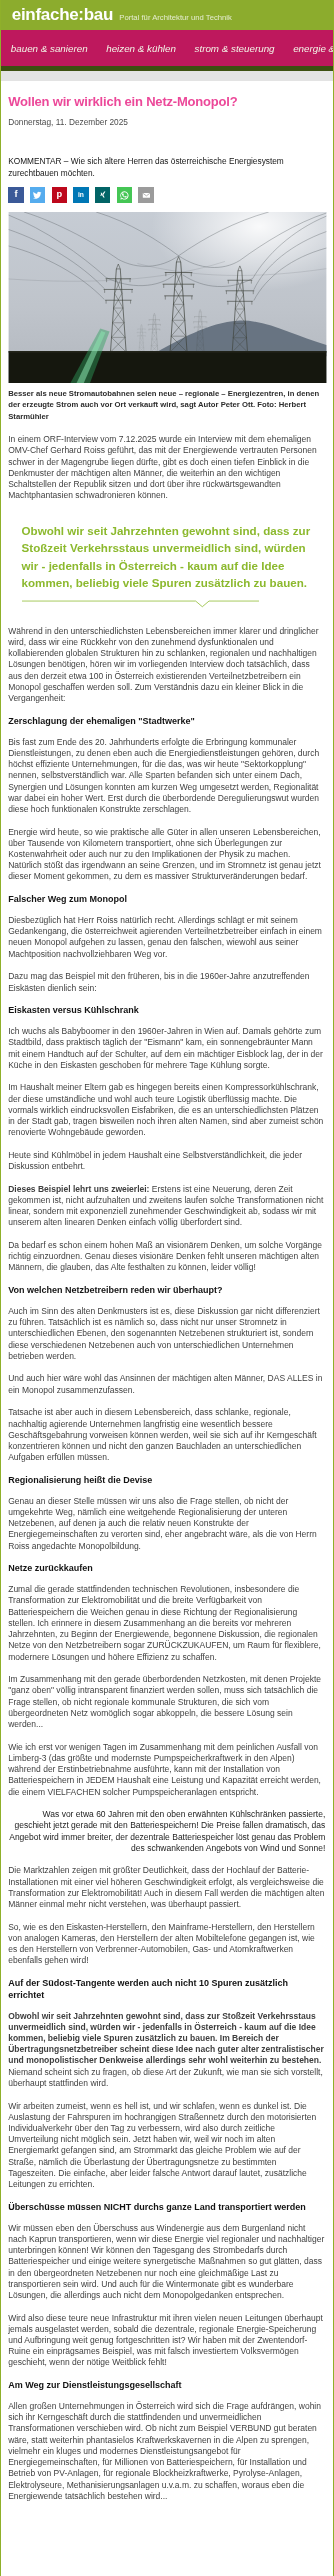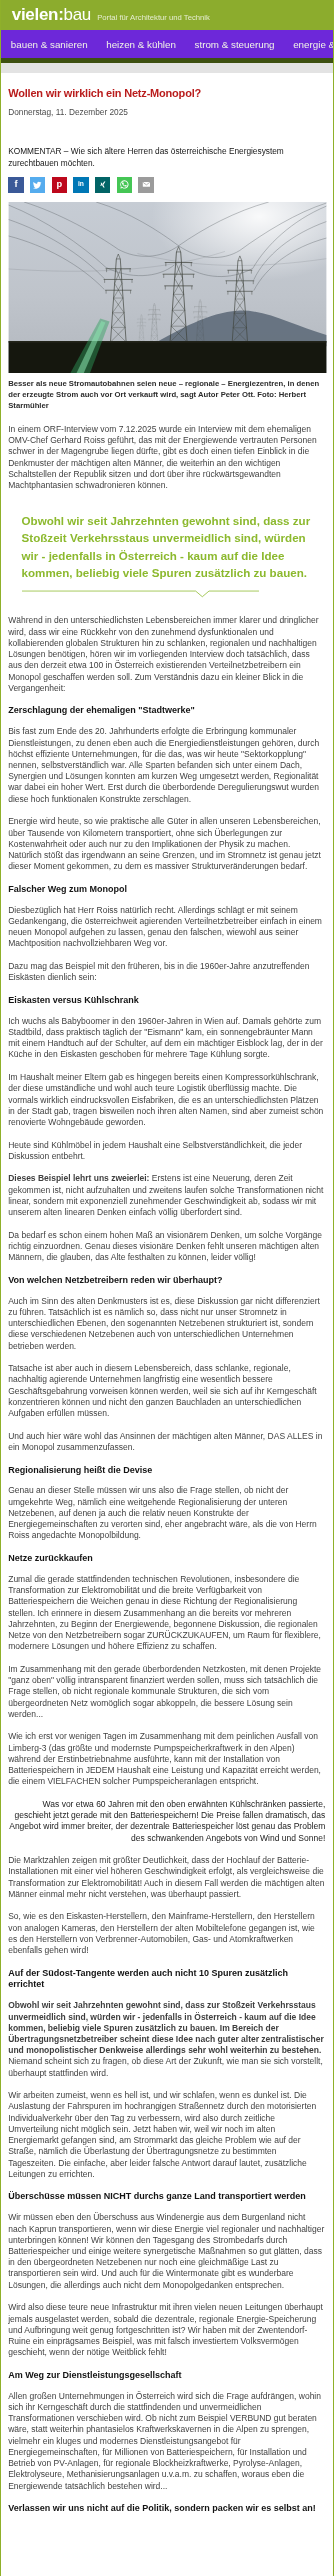--- a/index.html
+++ b/index.html
@@ -3,31 +3,31 @@
 <meta charset="utf-8">
 <style>
   * { margin:0; padding:0; box-sizing:border-box; }
   html,body { background:#ffffff; }
   body { font-family:"Liberation Sans", sans-serif; color:#3f3f3f; }
   .page { width:334px; margin:0 auto; background:#fff; border-left:1.5px solid #8fb02a; border-right:1.5px solid #8fb02a; min-height:2576px; }
 
   
   .masthead { height:30px; background:#8cac2d; display:flex; align-items:baseline; padding:5.2px 0 0 10.8px; }
   .logo-bold { font-size:17px; font-weight:bold; color:#fff; letter-spacing:-0.3px; }
-  .logo-light { font-size:17px; font-weight:400; color:#fff; letter-spacing:-0.3px; }
+  .logo-light { font-size:17px; font-weight:700; color:#fff; letter-spacing:-0.3px; }
   .tagline { font-size:7.7px; color:rgba(255,255,255,0.78); margin-left:6.2px; }
 
-  .nav { height:28px; background:#6d28d9; display:flex; align-items:center; gap:18.6px; padding:0 0 0 9.8px; overflow:hidden; white-space:nowrap; }
+  .nav { height:36px; background:#be185d; display:flex; align-items:center; gap:18.6px; padding:0 0 0 9.8px; overflow:hidden; white-space:nowrap;font-style:italic; }
   .nav a { color:#f2f5e7; font-size:9.8px; text-decoration:none; }
   .strip-dark { height:4.6px; background:#3d5011; }
   .strip-gray { height:10.3px; background:#e3e3e3; }
 
   
   .article { padding:0 7.7px 15.5px 7.2px; }
-  h1.title { font-size:11px; line-height:1.15; color:#b91c1c; margin:14px 0 7.2px 0; letter-spacing:-0.2px; }
+  h1.title { font-size:13px; line-height:1.15; color:#ec4899; margin:14px 0 7.2px 0; letter-spacing:-0.2px; }
   .date { font-size:8.3px; color:#4c4c4c; margin-bottom:28px; }
   .author-line { font-size:9.8px; font-weight:bold; color:#161616; margin-bottom:8.3px; }
   .teaser { font-size:8.3px; font-weight:normal; color:#161616; line-height:1.45; margin-bottom:8.3px; }
 
   .share-row { display:flex; gap:6.2px; margin:8.3px 0 9.3px 0; }
   .si { width:15.5px; height:15.5px; display:flex; align-items:center; justify-content:center; cursor:pointer; }
   .si span.glyph { color:#fff; font-weight:bold; font-size:9.3px; line-height:1; }
   .si span.glyph.small { font-size:6.7px; }
 
   .hero { width:319px; height:171px; display:block; }
@@ -40,21 +40,21 @@
   .pullquote { color:#8cb92e; font-size:11.6px; font-weight:bold; line-height:1.5; margin:20.6px 0 8.3px 13.4px; width:289px; }
   .pq-divider { margin:0 0 17.5px 13.4px; display:block; }
 </style>
 </head>
 <body>
 
 <div class="page">
 
   <header class="masthead">
     <span>
-      <span class="logo-bold">vielen:</span><span class="logo-light">bau</span>
+      <span class="logo-bold">einfache:</span><span class="logo-light">bau</span>
     </span>
     <span class="tagline">Portal für Architektur und Technik</span>
   </header>
 
   <nav class="nav">
       <a href="#">bauen &amp; sanieren</a>
       <a href="#">heizen &amp; kühlen</a>
       <a href="#">strom &amp; steuerung</a>
       <a href="#">energie &amp; wirtschaft</a>
     </nav>
@@ -172,37 +172,36 @@
         <p>Diesbezüglich hat Herr Roiss natürlich recht. Allerdings schlägt er mit seinem Gedankengang, die österreichweit agierenden Verteilnetzbetreiber einfach in einem neuen Monopol aufgehen zu lassen, genau den falschen, wiewohl aus seiner Machtposition nachvollziehbaren Weg vor.</p>
         <p>Dazu mag das Beispiel mit den früheren, bis in die 1960er-Jahre anzutreffenden Eiskästen dienlich sein:</p>
         <h3>Eiskasten versus Kühlschrank</h3>
         <p>Ich wuchs als Babyboomer in den 1960er-Jahren in Wien auf. Damals gehörte zum Stadtbild, dass praktisch täglich der "Eismann" kam, ein sonnengebräunter Mann mit einem Handtuch auf der Schulter, auf dem ein mächtiger Eisblock lag, der in der Küche in den Eiskasten geschoben für mehrere Tage Kühlung sorgte.</p>
         <p>Im Haushalt meiner Eltern gab es hingegen bereits einen Kompressorkühlschrank, der diese umständliche und wohl auch teure Logistik überflüssig machte. Die vormals wirklich eindrucksvollen Eisfabriken, die es an unterschiedlichsten Plätzen in der Stadt gab, tragen bisweilen noch ihren alten Namen, sind aber zumeist schön renovierte Wohngebäude geworden.</p>
         <p>Heute sind Kühlmöbel in jedem Haushalt eine Selbstverständlichkeit, die jeder Diskussion entbehrt.</p>
         <p><strong>Dieses Beispiel lehrt uns zweierlei:</strong> Erstens ist eine Neuerung, deren Zeit gekommen ist, nicht aufzuhalten und zweitens laufen solche Transformationen nicht linear, sondern mit exponenziell zunehmender Geschwindigkeit ab, sodass wir mit unserem alten linearen Denken einfach völlig überfordert sind.</p>
         <p>Da bedarf es schon einem hohen Maß an visionärem Denken, um solche Vorgänge richtig einzuordnen. Genau dieses visionäre Denken fehlt unseren mächtigen alten Männern, die glauben, das Alte festhalten zu können, leider völlig!</p>
         <h3>Von welchen Netzbetreibern reden wir überhaupt?</h3>
         <p>Auch im Sinn des alten Denkmusters ist es, diese Diskussion gar nicht differenziert zu führen. Tatsächlich ist es nämlich so, dass nicht nur unser Stromnetz in unterschiedlichen Ebenen, den sogenannten Netzebenen strukturiert ist, sondern diese verschiedenen Netzebenen auch von unterschiedlichen Unternehmen betrieben werden.</p>
+        <p>Und auch hier wäre wohl das Ansinnen der mächtigen alten Männer, DAS ALLES in ein Monopol zusammenzufassen.</p>
         <p>Tatsache ist aber auch in diesem Lebensbereich, dass schlanke, regionale, nachhaltig agierende Unternehmen langfristig eine wesentlich bessere Geschäftsgebahrung vorweisen können werden, weil sie sich auf ihr Kerngeschäft konzentrieren können und nicht den ganzen Bauchladen an unterschiedlichen Aufgaben erfüllen müssen.</p>
-        <p>Und auch hier wäre wohl das Ansinnen der mächtigen alten Männer, DAS ALLES in ein Monopol zusammenzufassen.</p>
         <h3>Regionalisierung heißt die Devise</h3>
         <p>Genau an dieser Stelle müssen wir uns also die Frage stellen, ob nicht der umgekehrte Weg, nämlich eine weitgehende Regionalisierung der unteren Netzebenen, auf denen ja auch die relativ neuen Konstrukte der Energiegemeinschaften zu verorten sind, eher angebracht wäre, als die von Herrn Roiss angedachte Monopolbildung.</p>
         <h3>Netze zurückkaufen</h3>
         <p>Zumal die gerade stattfindenden technischen Revolutionen, insbesondere die Transformation zur Elektromobilität und die breite Verfügbarkeit von Batteriespeichern die Weichen genau in diese Richtung der Regionalisierung stellen. Ich erinnere in diesem Zusammenhang an die bereits vor mehreren Jahrzehnten, zu Beginn der Energiewende, begonnene Diskussion, die regionalen Netze von den Netzbetreibern sogar ZURÜCKZUKAUFEN, um Raum für flexiblere, modernere Lösungen und höhere Effizienz zu schaffen.</p>
         <p>Im Zusammenhang mit den gerade überbordenden Netzkosten, mit denen Projekte "ganz oben" völlig intransparent finanziert werden sollen, muss sich tatsächlich die Frage stellen, ob nicht regionale kommunale Strukturen, die sich vom übergeordneten Netz womöglich sogar abkoppeln, die bessere Lösung sein werden...</p>
         <p>Wie ich erst vor wenigen Tagen im Zusammenhang mit dem peinlichen Ausfall von Limberg-3 (das größte und modernste Pumpspeicherkraftwerk in den Alpen) während der Erstinbetriebnahme ausführte, kann mit der Installation von Batteriespeichern in JEDEM Haushalt eine Leistung und Kapazität erreicht werden, die einem VIELFACHEN solcher Pumpspeicheranlagen entspricht.</p>
         <p class="allbold">Was vor etwa 60 Jahren mit den oben erwähnten Kühlschränken passierte, geschieht jetzt gerade mit den Batteriespeichern! Die Preise fallen dramatisch, das Angebot wird immer breiter, der dezentrale Batteriespeicher löst genau das Problem des schwankenden Angebots von Wind und Sonne!</p>
         <p>Die Marktzahlen zeigen mit größter Deutlichkeit, dass der Hochlauf der Batterie-Installationen mit einer viel höheren Geschwindigkeit erfolgt, als vergleichsweise die Transformation zur Elektromobilität! Auch in diesem Fall werden die mächtigen alten Männer einmal mehr nicht verstehen, was überhaupt passiert.</p>
         <p>So, wie es den Eiskasten-Herstellern, den Mainframe-Herstellern, den Herstellern von analogen Kameras, den Herstellern der alten Mobiltelefone gegangen ist, wie es den Herstellern von Verbrenner-Automobilen, Gas- und Atomkraftwerken ebenfalls gehen wird!</p>
         <h3>Auf der Südost-Tangente werden auch nicht 10 Spuren zusätzlich errichtet</h3>
         <p><strong>Obwohl wir seit Jahrzehnten gewohnt sind, dass zur Stoßzeit Verkehrsstaus unvermeidlich sind, würden wir - jedenfalls in Österreich - kaum auf die Idee kommen, beliebig viele Spuren zusätzlich zu bauen. Im Bereich der Übertragungsnetzbetreiber scheint diese Idee nach guter alter zentralistischer und monopolistischer Denkweise allerdings sehr wohl weiterhin zu bestehen.</strong> Niemand scheint sich zu fragen, ob diese Art der Zukunft, wie man sie sich vorstellt, überhaupt stattfinden wird.</p>
         <p>Wir arbeiten zumeist, wenn es hell ist, und wir schlafen, wenn es dunkel ist. Die Auslastung der Fahrspuren im hochrangigen Straßennetz durch den motorisierten Individualverkehr über den Tag zu verbessern, wird also durch zeitliche Umverteilung nicht möglich sein. Jetzt haben wir, weil wir noch im alten Energiemarkt gefangen sind, am Strommarkt das gleiche Problem wie auf der Straße, nämlich die Überlastung der Übertragungsnetze zu bestimmten Tageszeiten. Die einfache, aber leider falsche Antwort darauf lautet, zusätzliche Leitungen zu errichten.</p>
         <h3>Überschüsse müssen NICHT durchs ganze Land transportiert werden</h3>
         <p>Wir müssen eben den Überschuss aus Windenergie aus dem Burgenland nicht nach Kaprun transportieren, wenn wir diese Energie viel regionaler und nachhaltiger unterbringen können! Wir können den Tagesgang des Strombedarfs durch Batteriespeicher und einige weitere synergetische Maßnahmen so gut glätten, dass in den übergeordneten Netzebenen nur noch eine gleichmäßige Last zu transportieren sein wird. Und auch für die Wintermonate gibt es wunderbare Lösungen, die allerdings auch nicht dem Monopolgedanken entsprechen.</p>
         <p>Wird also diese teure neue Infrastruktur mit ihren vielen neuen Leitungen überhaupt jemals ausgelastet werden, sobald die dezentrale, regionale Energie-Speicherung und Aufbringung weit genug fortgeschritten ist? Wir haben mit der Zwentendorf-Ruine ein einprägsames Beispiel, was mit falsch investiertem Volksvermögen geschieht, wenn der nötige Weitblick fehlt!</p>
         <h3>Am Weg zur Dienstleistungsgesellschaft</h3>
         <p>Allen großen Unternehmungen in Österreich wird sich die Frage aufdrängen, wohin sich ihr Kerngeschäft durch die stattfindenden und unvermeidlichen Transformationen verschieben wird. Ob nicht zum Beispiel VERBUND gut beraten wäre, statt weiterhin phantasielos Kraftwerkskavernen in die Alpen zu sprengen, vielmehr ein kluges und modernes Dienstleistungsangebot für Energiegemeinschaften, für Millionen von Batteriespeichern, für Installation und Betrieb von PV-Anlagen, für regionale Blockheizkraftwerke, Pyrolyse-Anlagen, Elektrolyseure, Methanisierungsanlagen u.v.a.m. zu schaffen, woraus eben die Energiewende tatsächlich bestehen wird...</p>
-        <h3>Verlassen wir uns nicht auf die Politik, sondern packen wir es selbst an!</h3>
       </div>
 
   </article>
 </div>
 
 
 </body></html>

